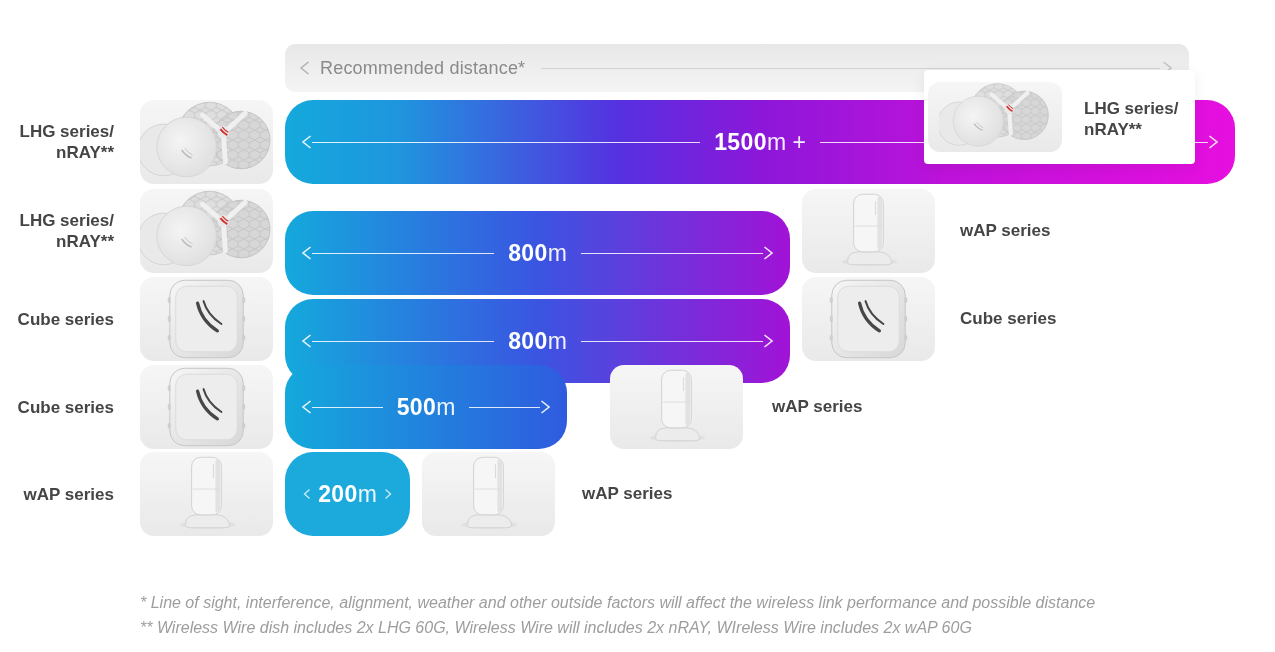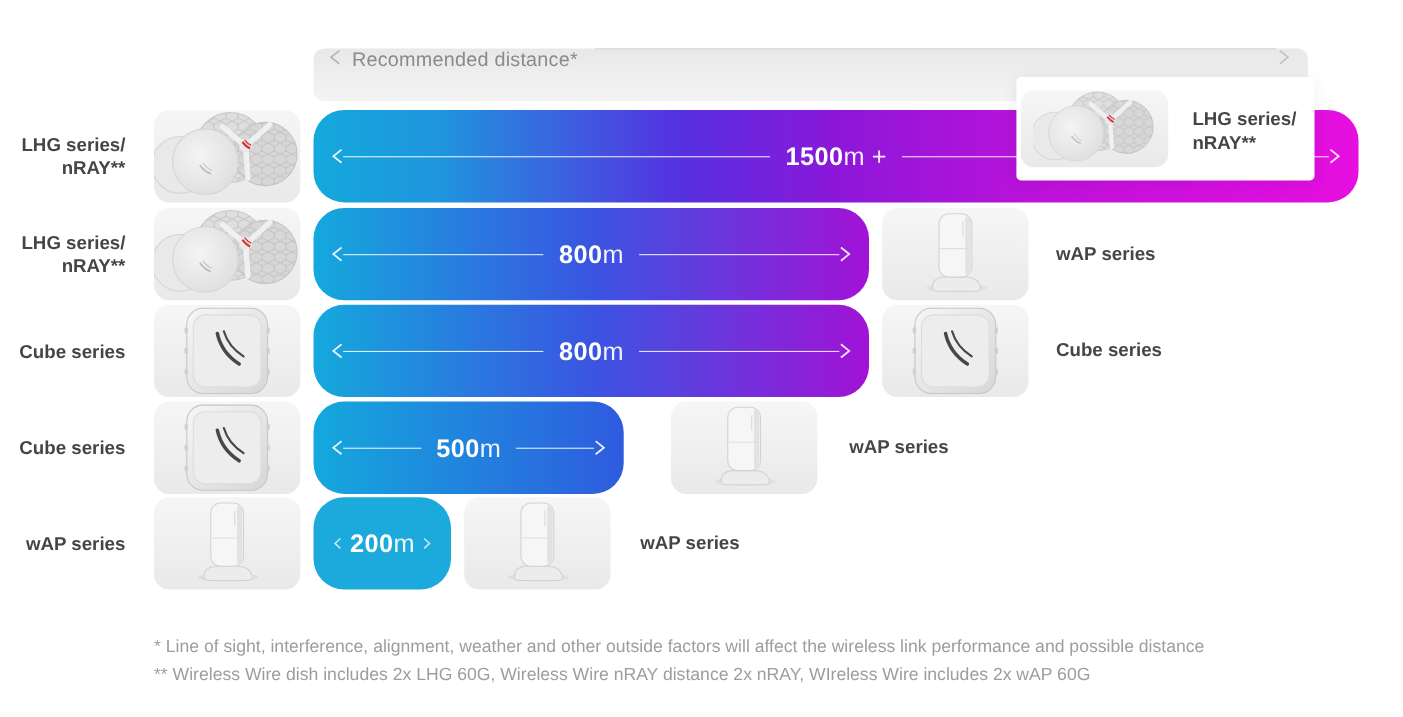--- a/index.html
+++ b/index.html
@@ -2,42 +2,42 @@
 <html><head>
 <meta charset="utf-8">
 <style>
   html,body{margin:0;padding:0;background:#ffffff;}
   body{width:1275px;height:652px;position:relative;overflow:hidden;
        font-family:"Liberation Sans", sans-serif;}
 
   
   .header-bar{position:absolute;left:285px;top:44px;width:904px;height:48px;
     border-radius:10px;background:linear-gradient(180deg,#e8e8e8,#f4f4f4);
-    display:flex;align-items:flex-start;padding:0 16px 0 14px;box-sizing:border-box;}
+    display:flex;align-items:center;padding:0 16px 0 14px;box-sizing:border-box;}
   .header-title{color:#8a8a8a;font-size:18px;margin-left:10px;white-space:nowrap;letter-spacing:.2px;}
   .header-line{flex:1;height:1px;background:#d2d2d2;margin:0 2px 0 16px;}
 
   
   .row{position:absolute;left:0;width:1275px;height:84px;}
   .r1{top:100px}.r2{top:189px}.r3{top:277px}.r4{top:365px}.r5{top:452px}
 
   .row-label{position:absolute;left:0;top:0;width:114px;height:100%;
     display:flex;flex-direction:column;justify-content:center;align-items:flex-end;
     color:#454545;font-weight:700;font-size:17px;line-height:21px;white-space:nowrap;}
 
   .device-box{position:absolute;top:0;width:133px;height:84px;border-radius:14px;
     background:linear-gradient(180deg,#f6f6f6,#e9e9e9);
     display:flex;align-items:center;justify-content:center;overflow:hidden;}
   .left-box{left:140px;}
   .dev{width:133px;height:84px;display:block;}
 
   .bar{position:absolute;left:285px;top:0;height:84px;border-radius:28px;
     display:flex;align-items:center;padding:0 16px;box-sizing:border-box;color:#fff;}
   .bar-1500{width:950px;background:linear-gradient(90deg,#14a9dc 0%,#1f95de 12%,#5531e0 35%,#8c17d9 50%,#be12da 70%,#e60fdf 100%);}
-  .bar-800 {width:505px;background:linear-gradient(90deg,#14a9dc 0%,#3a55e1 50%,#a212d7 100%);}
+  .bar-800 {width:505px;background:linear-gradient(90deg,#14a9dc 0%,#3a55e1 50%,#a212d7 100%);margin-top:22px;}
   .bar-500 {width:282px;background:linear-gradient(90deg,#14a9dc 0%,#2f5bdf 100%);}
   .bar-200 {width:125px;background:#1ca9dc;justify-content:center;padding:0 10px;}
   .aline{flex:1;height:1px;background:rgba(255,255,255,.85);}
   .val{font-size:23px;font-weight:700;letter-spacing:.4px;margin-left:14px;white-space:pre;}
   .unit{font-size:23px;font-weight:400;opacity:.92;margin-right:14px;white-space:pre;}
   .bar-200 .val{margin-left:7px}.bar-200 .unit{margin-right:7px}
   .chev{flex:none;display:block;}
 
   .right-label{position:absolute;top:0;height:100%;display:flex;align-items:center;
     color:#454545;font-weight:700;font-size:17px;white-space:nowrap;}
@@ -46,21 +46,21 @@
   .card{position:absolute;left:924px;top:70px;width:271px;height:94px;background:#fff;
     border-radius:4px;box-shadow:0 3px 14px rgba(0,0,0,.07);
     display:flex;align-items:center;z-index:5;}
   .card-box{position:static;width:134px;height:70px;margin-left:4px;flex:none;border-radius:12px;}
   .card-box .dev{width:134px;height:70px;}
   .card-label{margin-left:22px;padding-top:4px;color:#454545;font-weight:700;
     font-size:17px;line-height:21px;white-space:nowrap;}
   .card-label span{display:block;}
 
   
-  .footnotes{position:absolute;left:140px;top:576px;color:#9d9d9d;
+  .footnotes{position:absolute;left:140px;top:590px;color:#9d9d9d;font-style:italic;
     font-size:16px;line-height:25px;white-space:nowrap;}
 </style>
 </head>
 <body>
 
 <svg width="0" height="0" style="position:absolute" aria-hidden="true">
   <defs>
     <pattern id="hexp" width="11" height="10" patternUnits="userSpaceOnUse">
       <path d="M5.5 0 L11 2.8 L11 7.2 L5.5 10 L0 7.2 L0 2.8 Z" fill="none" stroke="#bdbdbd" stroke-width="0.7"></path>
     </pattern>
@@ -278,14 +278,14 @@
       </svg>
   </div>
   <div class="card-label">
     <span>LHG series/</span>
     <span>nRAY**</span>
   </div>
 </div>
 
 <div class="footnotes">
   <div>* Line of sight, interference, alignment, weather and other outside factors will affect the wireless link performance and possible distance</div>
-  <div>** Wireless Wire dish includes 2x LHG 60G, Wireless Wire nRAY distance 2x nRAY, WIreless Wire includes 2x wAP 60G</div>
+  <div>** Wireless Wire dish includes 2x LHG 60G, Wireless Wire will includes 2x nRAY, WIreless Wire includes 2x wAP 60G</div>
 </div>
 
 </body></html>

